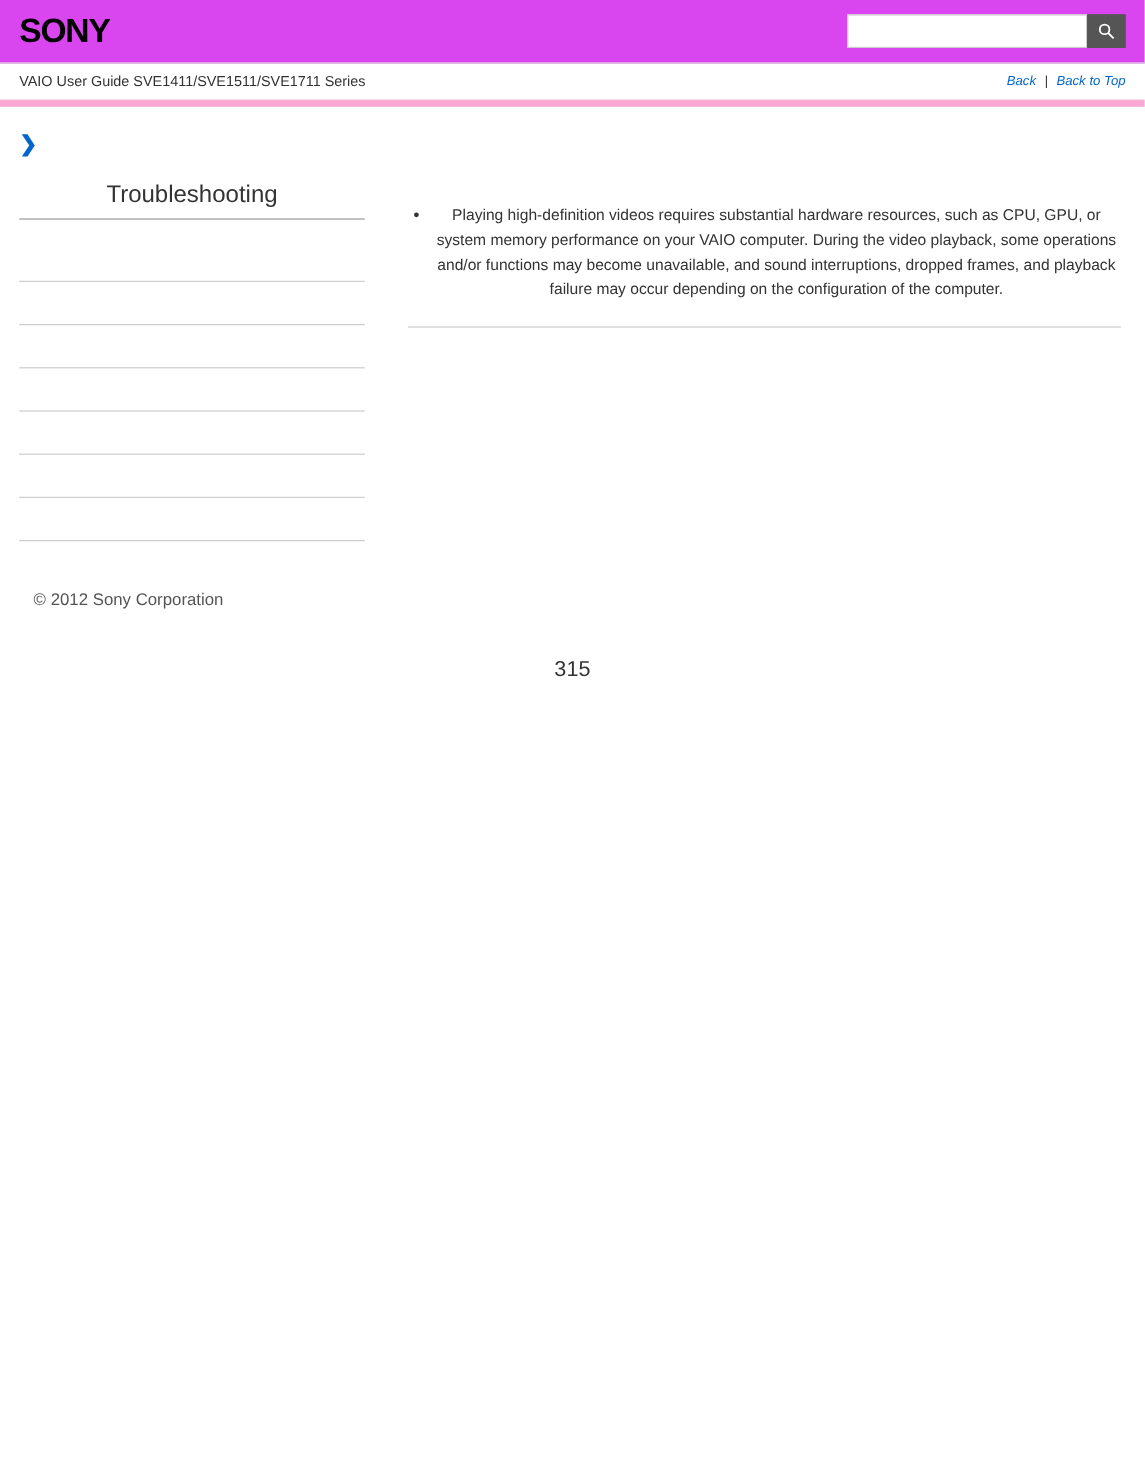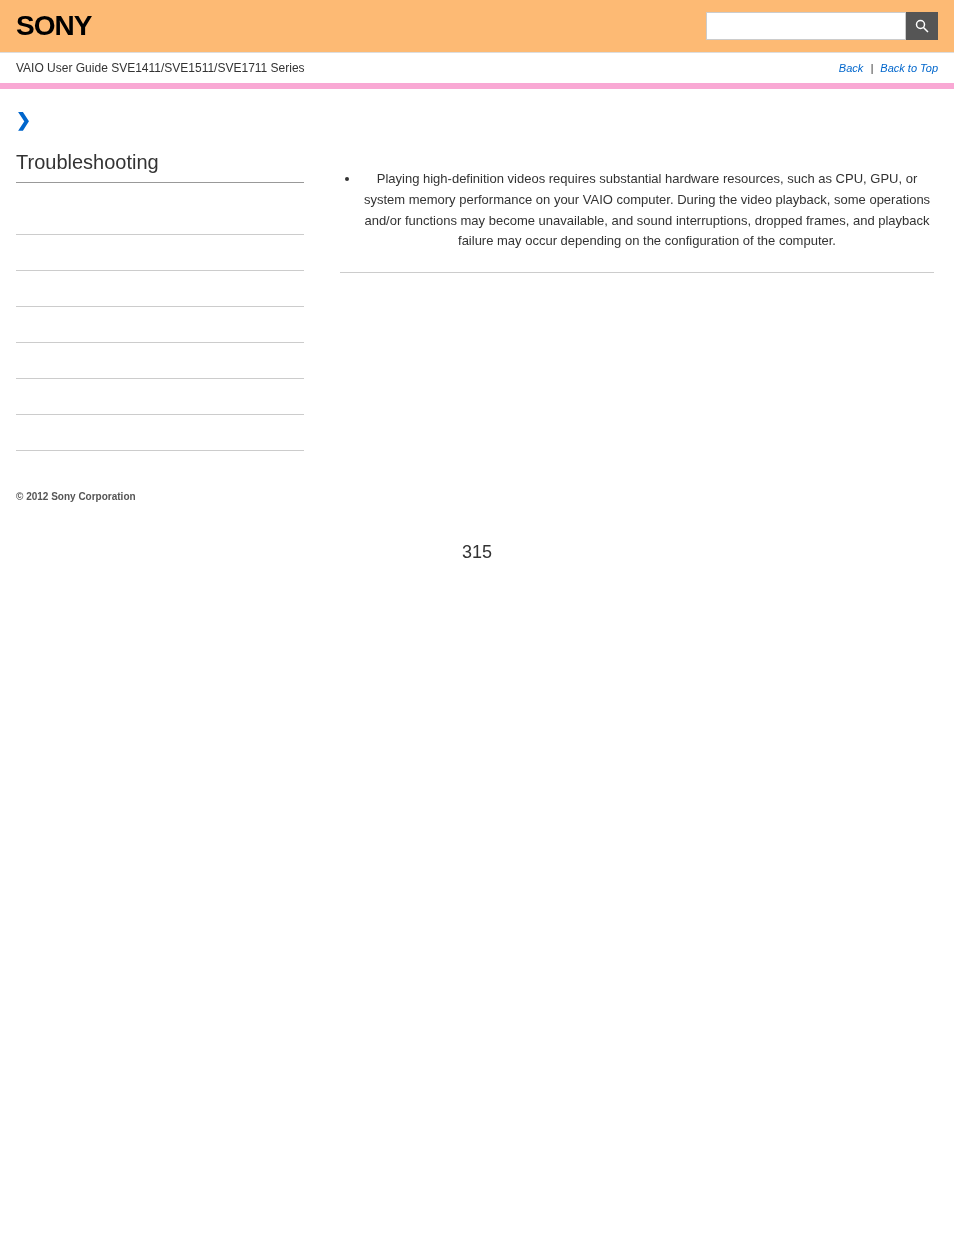--- a/index.html
+++ b/index.html
@@ -12,21 +12,21 @@
       font-family: Arial, Helvetica, sans-serif;
       font-size: 13px;
       color: #333;
       background: #fff;
       width: 954px;
       min-height: 1235px;
     }
 
     
     .header {
-      background: #fdba74;
+      background: #d946ef;
       padding: 10px 16px;
       display: flex;
       align-items: center;
       justify-content: space-between;
       border-bottom: 1px solid #ddd;
     }
 
     .sony-logo {
       font-size: 28px;
       font-weight: bold;
@@ -113,20 +113,21 @@
       display: block;
     }
 
     .section-title {
       font-size: 20px;
       font-weight: normal;
       color: #333;
       border-bottom: 1px solid #999;
       padding-bottom: 8px;
       margin-bottom: 16px;
+      text-align: center;
     }
 
     .sidebar-links {
       list-style: none;
     }
 
     .sidebar-links li {
       border-bottom: 1px solid #ccc;
       padding: 10px 0;
     }
@@ -157,24 +158,23 @@
     }
 
     .content-divider {
       border: none;
       border-top: 1px solid #ccc;
       margin-top: 20px;
     }
 
     
     .footer-copyright {
-      padding: 20px 16px;
-      font-size: 10px;
+      padding: 20px 28px;
+      font-size: 14px;
       color: #555;
-      font-weight: bold;
     }
 
     .page-number {
       text-align: center;
       font-size: 18px;
       color: #333;
       padding: 20px 0;
     }
   </style>
 </head>

